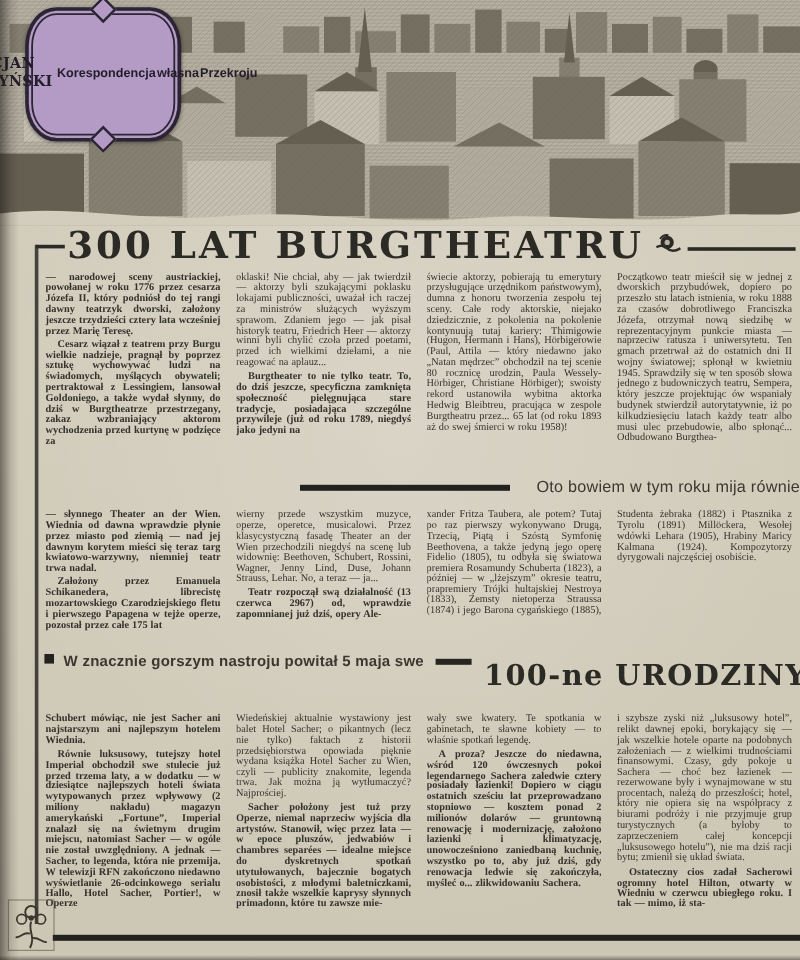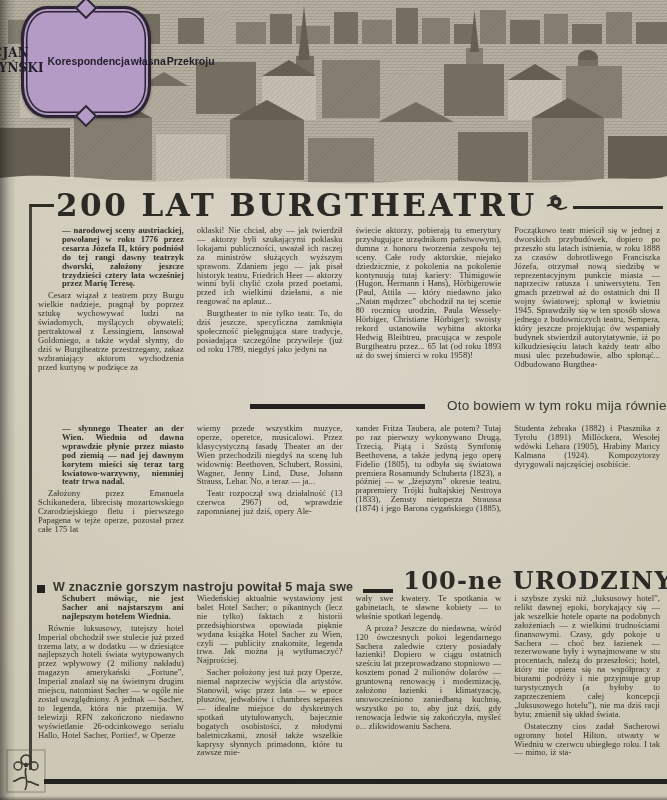--- a/index.html
+++ b/index.html
@@ -28,32 +28,32 @@
   h1{font:700 31px/1.05 "DejaVu Serif",serif;letter-spacing:2.5px;margin:0 4px 0 2px;
      white-space:nowrap;color:#2c2a24;}
   .rose-icon{flex:none;margin:4px 2px 0 4px;}
   .rule-fill{flex:1;border-top:3.5px solid #2c2a24;margin-top:17px;}
   .left-rule{position:absolute;left:29px;top:204px;width:2.5px;height:566px;background:#2c2a24;opacity:.85;}
   
   .cols{position:absolute;display:flex;gap:13px;}
   .col{flex:1 1 0;overflow:hidden;text-align:justify;font-size:8.6px;line-height:8.9px;
        color:#33312b;word-spacing:.4px;}
   .col p{margin:0;}
-  .col p + p{margin-top:3px;text-indent:10px;}
-  .cols .col:first-child p:first-child{font-weight:700;margin-left:24px;}
+  .col p + p{margin-top:3px;text-indent:10px;font-weight:bold;}
+  .cols .col:first-child p:first-child{font-weight:700;}
   .sec1{left:38px;top:226px;width:622px;height:180px;}
   .sec2{left:38px;top:424px;width:622px;height:121px;}
   .sec3{left:38px;top:594px;width:622px;height:186px;}
   
   .interlude{position:absolute;top:396px;left:250px;right:6px;height:20px;display:flex;align-items:center;}
   .interlude-rule{width:175px;height:5px;background:#23221e;flex:none;}
   .interlude-label{margin-left:22px;font:400 13.5px/1 "Liberation Sans",sans-serif;
                    color:#3a382f;letter-spacing:.2px;white-space:nowrap;}
   
-  .band{position:absolute;left:37px;top:545px;right:2px;height:48px;display:flex;align-items:flex-end;}
+  .band{position:absolute;left:37px;top:545px;right:2px;height:48px;display:flex;align-items:flex-start;}
   .band-square{width:8px;height:8px;background:#23221e;flex:none;margin-right:8px;}
   .lead-in{font:700 12.5px/1 "Liberation Sans",sans-serif;color:#3a382f;letter-spacing:.2px;white-space:nowrap;}
   .band-dash{width:30px;height:4.5px;background:#26251f;flex:none;margin:4px 10px 0 10px;}
   h2{font:700 24px/1 "DejaVu Serif",serif;letter-spacing:1.2px;margin:6px 0 0 0;
      white-space:nowrap;color:#2c2a24;}
   
   .bottom-rule{position:absolute;left:44px;top:779px;right:0;height:5px;background:#23221e;}
   .ornament{position:absolute;left:5px;top:748px;width:42px;height:46px;}
   
   .edge-left{position:absolute;left:0;top:0;bottom:0;width:16px;pointer-events:none;z-index:50;
@@ -148,21 +148,21 @@
 
   <div class="badge">
     <div class="badge-title">LUCJAN KYDRYŃSKI</div>
     <div class="badge-sub">Korespondencja</div>
     <div class="badge-sub">własna</div>
     <div class="badge-sub">Przekroju</div>
   </div>
 
   <div class="headline-row">
     <span class="corner"></span>
-    <h1>200 LAT BURGTHEATRU</h1>
+    <h1>300 LAT BURGTHEATRU</h1>
     <svg class="rose-icon" width="26" height="22" viewBox="0 0 26 22" aria-hidden="true">
       <circle cx="11" cy="9" r="5.5" fill="#2c2a24"></circle>
       <circle cx="11" cy="9" r="2.2" fill="#b5b0a2"></circle>
       <path d="M2,13 Q7,10 11,14 Q15,18 22,14" stroke="#2c2a24" stroke-width="2" fill="none"></path>
       <path d="M5,6 Q8,2 12,3" stroke="#2c2a24" stroke-width="1.6" fill="none"></path>
     </svg>
     <span class="rule-fill"></span>
   </div>
   <div class="left-rule"></div>
 

